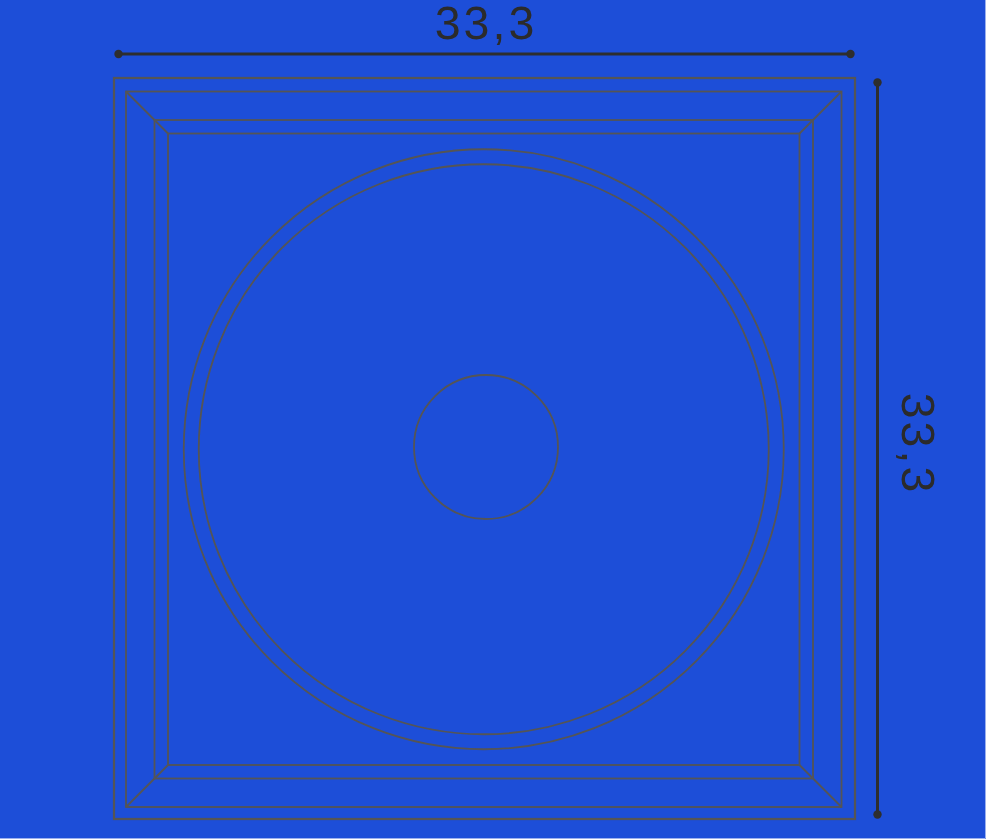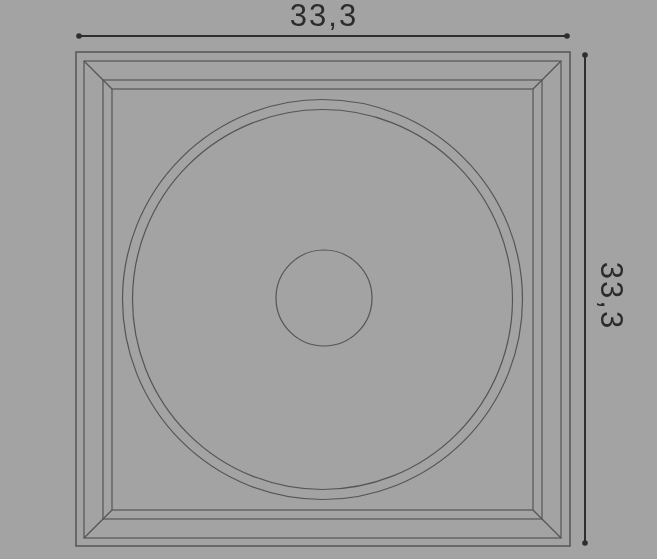--- a/index.html
+++ b/index.html
@@ -4,21 +4,21 @@
 <style>
   html, body {
     margin: 0;
     padding: 0;
     background: #ffffff;
   }
   .canvas {
     position: relative;
     width: 657px;
     height: 559px;
-    background: #a3a3a3;
+    background: #1d4ed8;
     overflow: hidden;
   }
   svg {
     display: block;
   }
   svg text {
     font-family: "Liberation Sans", "DejaVu Sans", sans-serif;
     font-size: 31px;
     letter-spacing: 2px;
   }

